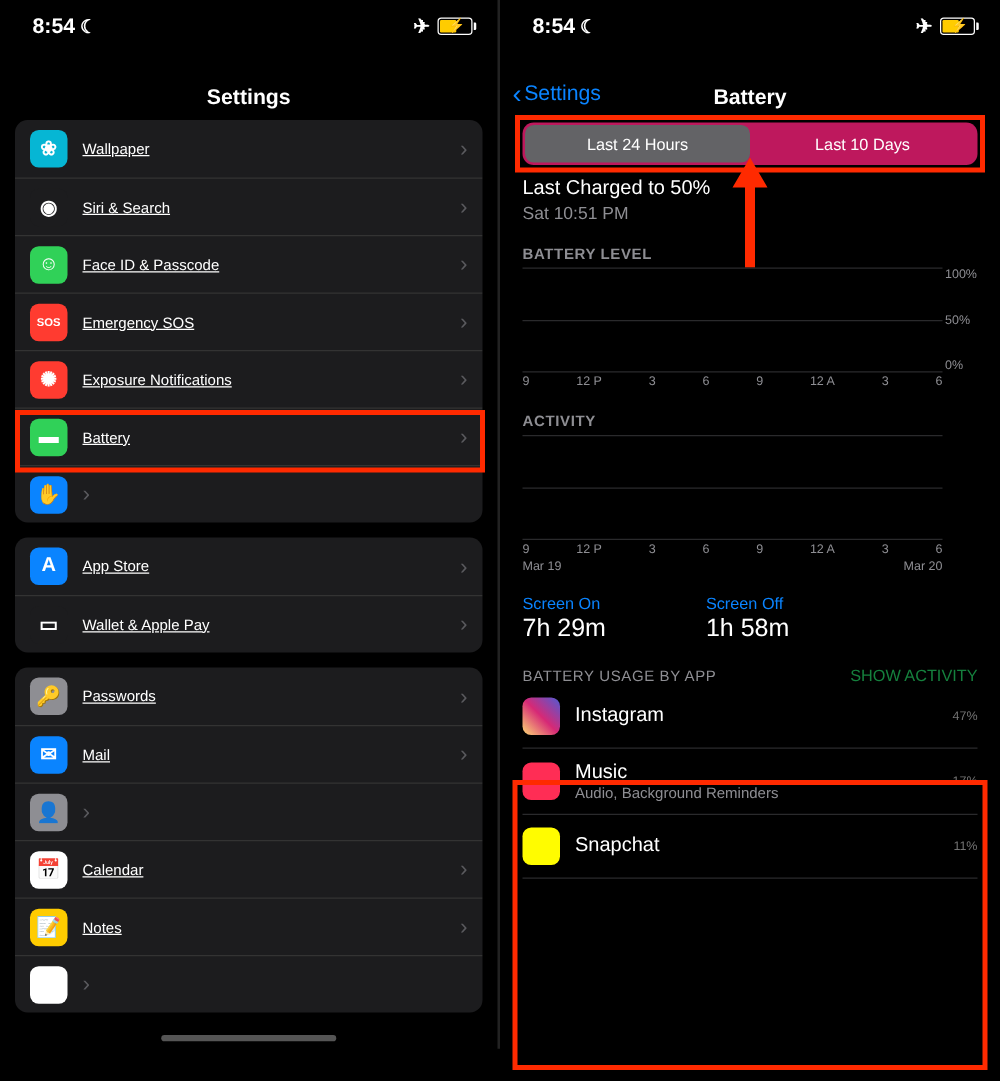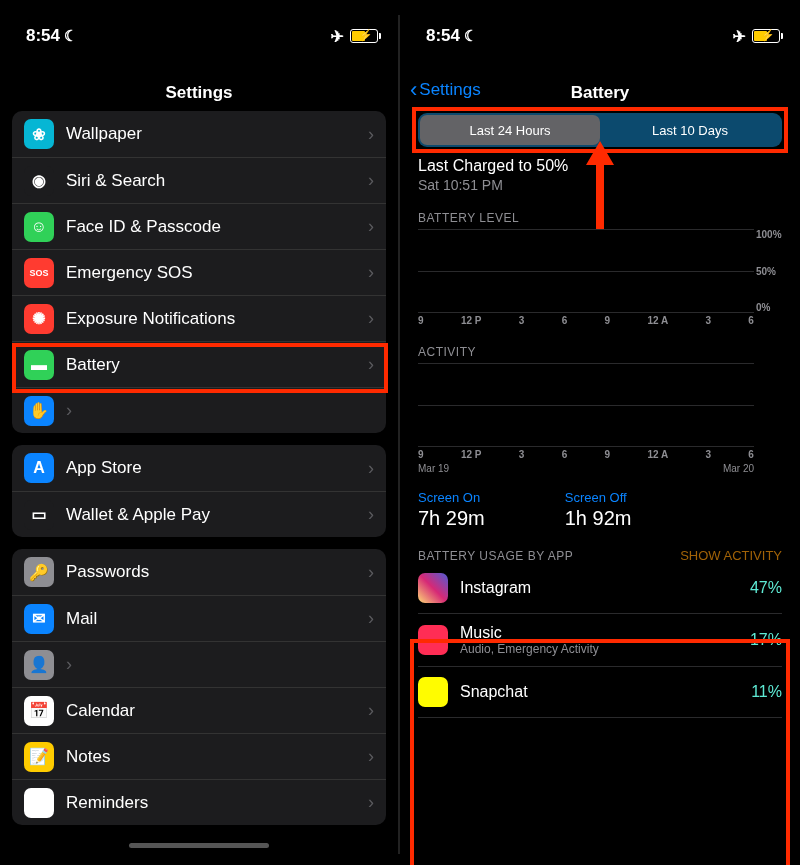--- a/index.html
+++ b/index.html
@@ -4,21 +4,21 @@
 <style>
   * { box-sizing: border-box; margin: 0; padding: 0; }
   body {
     width: 800px; height: 865px;
     background: #000;
     font-family: -apple-system, "Segoe UI", Helvetica, Arial, sans-serif;
     color: #fff;
     display: flex;
     overflow: hidden;
   }
-  .phone { width: 400px; height: 839px; background: #000; position: relative; display: flex; flex-direction: column; margin-top: 15px; }
+  .phone { width: 400px; height: 839px; background: #000; position: relative; display: flex; flex-direction: column; }
   .phone.left { border-right: 2px solid #222; }
   
   .statusbar { height: 42px; display: flex; align-items: center; justify-content: space-between; padding: 0 20px 0 26px; font-size: 17px; font-weight: 600; }
   .statusbar .right { display: flex; align-items: center; gap: 6px; }
   .moon { font-size: 15px; margin-left: 4px; }
   .plane { font-size: 16px; }
   .batt-icon { width: 28px; height: 14px; border: 1.5px solid #fff; border-radius: 3px; position: relative; display: inline-block; }
   .batt-icon::after { content:""; position:absolute; right:-4px; top:3px; width:2px; height:6px; background:#fff; border-radius:0 1px 1px 0;}
   .batt-icon .fill { position:absolute; left:1px; top:1px; bottom:1px; width:50%; background:#ffcc00; border-radius:1px;}
   .batt-icon .bolt { position:absolute; left:8px; top:-1px; font-size:11px; color:#000;}
@@ -27,61 +27,61 @@
   .navbar .title { font-size: 17px; font-weight: 600; }
   .navbar .back { position: absolute; left: 10px; color: #0a84ff; font-size: 17px; display: flex; align-items: center; gap: 2px; }
   .navbar .back .chev { font-size: 22px; font-weight: 300; }
   
   .scroll { flex: 1; overflow: hidden; }
   .group { background: #1c1c1e; border-radius: 10px; margin: 12px; overflow: hidden; }
   .group.first { margin-top: 8px; }
   .row { display: flex; align-items: center; height: 46px; padding: 0 12px; border-top: 0.5px solid #333; position: relative; }
   .row:first-child { border-top: none; }
   .row .appicon { width: 30px; height: 30px; border-radius: 7px; margin-right: 12px; display:flex; align-items:center; justify-content:center; font-size:16px; }
-  .row .label { flex: 1; font-size: 17px; }
+  .row .label { flex: 1; font-size: 12px; text-decoration: underline; }
   .row .chevron { color: #5a5a5e; font-size: 18px; font-weight: 300; }
   
   .hl { position: absolute; border: 4px solid #ff2a00; pointer-events: none; }
   
   .content { padding: 10px 18px 0 18px; }
   .segwrap { position: relative; margin-bottom: 8px; }
-  .segctrl { background: #0c4a6e; border-radius: 9px; height: 34px; display: flex; padding: 2px; }
+  .segctrl { background: #be185d; border-radius: 9px; height: 34px; display: flex; padding: 2px; }
   .segctrl .seg { flex: 1; display:flex; align-items:center; justify-content:center; font-size: 13px; font-weight: 500; border-radius: 7px; color:#fff; }
   .segctrl .seg.active { background: #636366; }
   .chargeinfo { font-size: 16px; margin-top: 10px; }
   .chargeinfo .sub { color: #8e8e93; font-size: 14px; margin-top: 2px; }
-  .sectlabel { color: #8e8e93; font-size: 12px; letter-spacing: 0.5px; margin-top: 18px; margin-bottom: 4px; text-transform: uppercase; }
-  
-  .chart { position: relative; height: 98px; font-weight: bold; }
+  .sectlabel { color: #8e8e93; font-size: 12px; letter-spacing: 0.5px; margin-top: 18px; margin-bottom: 4px; text-transform: uppercase; font-weight: bold; }
+  
+  .chart { position: relative; height: 98px; }
   .chart .yaxis { position:absolute; right:-10px; top:0; bottom:14px; width:36px; display:flex; flex-direction:column; justify-content:space-between; font-size:10px; color:#8e8e93; text-align:left; }
   .chart .bars { position:absolute; left:0; right:28px; top:0; bottom:14px; display:flex; align-items:flex-end; gap:1px; }
   .chart .xaxis { position:absolute; left:0; right:28px; bottom:0; height:12px; display:flex; justify-content:space-between; font-size:10px; color:#8e8e93; }
   .bar { flex:1; display:flex; flex-direction:column; justify-content:flex-end; position:relative; }
   .bar .y { background:#ffd60a; width:100%; }
   .bar .g { background:#30d158; width:100%; }
   .bar .r { background:#ff453a; width:100%; }
   .bar .b { background:#0a84ff; width:100%; }
   .bar .lb { background:#3a8ecf; width:100%; }
   .grid { position:absolute; left:0; right:28px; top:0; bottom:14px; }
   .grid .gl { position:absolute; left:0; right:0; border-top:0.5px solid #2a2a2c; }
   .datelabels { display:flex; justify-content:space-between; font-size:10px; color:#8e8e93; margin-top:2px; padding-right:28px;}
   
   .sorow { display:flex; margin-top: 16px; gap: 80px; }
   .sorow .col .t { color:#0a84ff; font-size:13px; }
   .sorow .col .v { font-size:20px; font-weight:500; margin-top:2px; }
   
   .usagehdr { display:flex; justify-content:space-between; align-items:center; margin-top:18px; }
   .usagehdr .l { color:#8e8e93; font-size:12px; letter-spacing:0.5px; }
-  .usagehdr .r { color:#a16207; font-size:13px;text-align:center; }
+  .usagehdr .r { color:#15803d; font-size:13px;text-align:center; }
   .urow { display:flex; align-items:center; padding:10px 0; border-bottom:0.5px solid #2a2a2c; }
   .urow .aicon { width:30px; height:30px; border-radius:7px; margin-right:12px; display:flex; align-items:center; justify-content:center; font-size:18px;}
   .urow .txt { flex:1; }
   .urow .txt .name { font-size:16px; }
   .urow .txt .sub { font-size:12px; color:#8e8e93; }
-  .urow .pct { font-size:16px; color:#5eead4; }
+  .urow .pct { font-size:10px; color:#737373; }
   .homebar { position:absolute; bottom:6px; left:50%; transform:translateX(-50%); width:140px; height:5px; background:#555; border-radius:3px; }
 </style>
 </head>
 <body>
 
 <div class="phone left">
   <div class="statusbar">
     <div><span>8:54</span><span class="moon">☾</span></div>
     <div class="right">
       <span class="plane">✈</span>
@@ -163,21 +163,20 @@
           <div class="label">Calendar</div>
           <div class="chevron">›</div>
         </div>
         <div class="row">
           <div class="appicon" style="background: rgb(255, 204, 0); font-size: 16px; font-weight: 700; color: rgb(255, 255, 255);">📝</div>
           <div class="label">Notes</div>
           <div class="chevron">›</div>
         </div>
         <div class="row">
           <div class="appicon" style="background: rgb(255, 255, 255); font-size: 16px; font-weight: 700; color: rgb(255, 255, 255);">☑</div>
-          <div class="label">Reminders</div>
           <div class="chevron">›</div>
         </div>
       </div>
     </div>
   <div class="hl" style="left:12px; top:328px; width:376px; height:50px;"></div>
   <div class="homebar"></div>
 </div>
 
 <div class="phone">
   <div class="statusbar">
@@ -440,41 +439,41 @@
         <span>Mar 20</span>
     </div>
 
     <div class="sorow">
       <div class="col">
           <div class="t">Screen On</div>
           <div class="v">7h 29m</div>
         </div>
       <div class="col">
           <div class="t">Screen Off</div>
-          <div class="v">1h 92m</div>
+          <div class="v">1h 58m</div>
         </div>
     </div>
 
     <div class="usagehdr">
       <div class="l">BATTERY USAGE BY APP</div>
       <div class="r">SHOW ACTIVITY</div>
     </div>
     <div id="usage-list">
         <div class="urow">
           <div class="aicon" style="background: linear-gradient(45deg, rgb(254, 218, 117), rgb(214, 41, 118), rgb(79, 91, 213));"></div>
           <div class="txt">
             <div class="name">Instagram</div>
           </div>
           <div class="pct">47%</div>
         </div>
         <div class="urow">
           <div class="aicon" style="background: rgb(255, 45, 85);"></div>
           <div class="txt">
             <div class="name">Music</div>
-            <div class="sub">Audio, Emergency Activity</div>
+            <div class="sub">Audio, Background Reminders</div>
           </div>
           <div class="pct">17%</div>
         </div>
         <div class="urow">
           <div class="aicon" style="background: rgb(255, 252, 0);"></div>
           <div class="txt">
             <div class="name">Snapchat</div>
           </div>
           <div class="pct">11%</div>
         </div>

